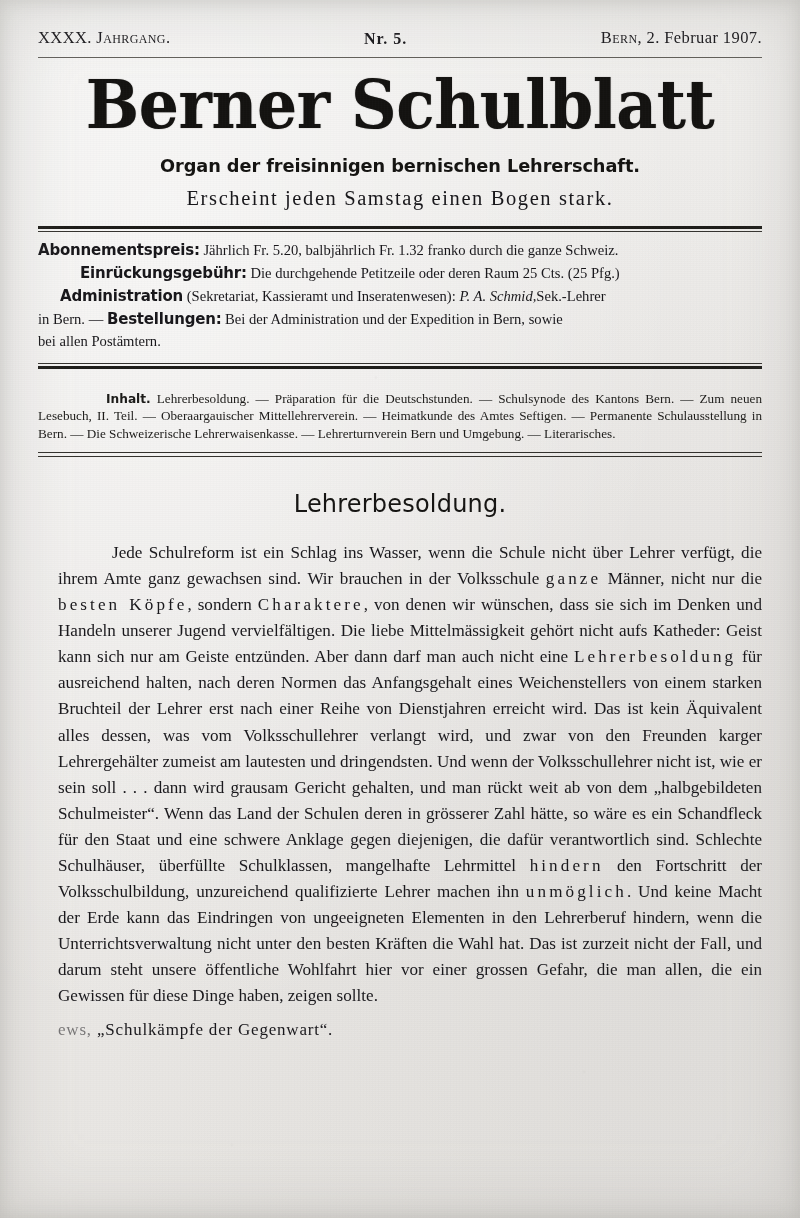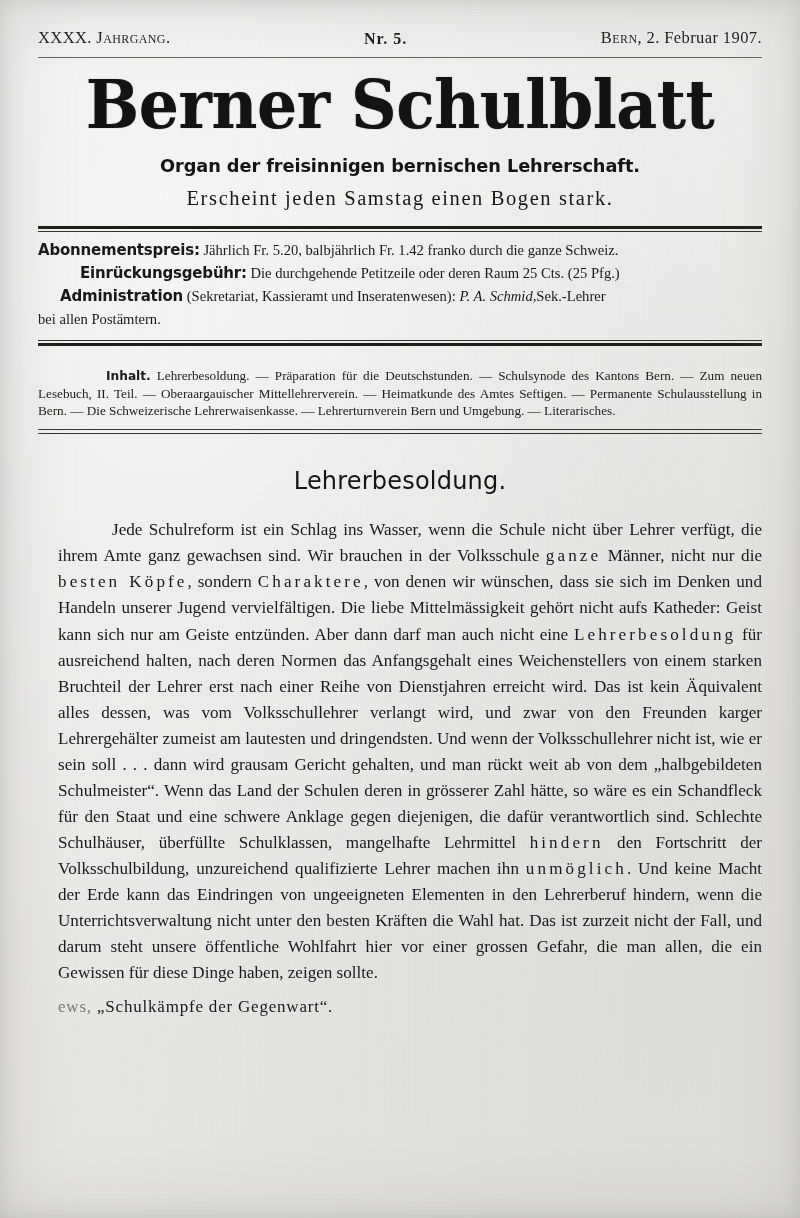--- a/index.html
+++ b/index.html
@@ -205,23 +205,24 @@
     <div class="subtitle2">Erscheint jeden Samstag einen Bogen stark.</div>
 
     <div style="margin-top:16px">
       <div class="rule-thick"></div>
       <div class="rule-gap-2"></div>
       <div class="rule-hair"></div>
     </div>
 
     <div class="subs">
       <p>
-        <span class="ln l1"><b>Abonnementspreis:</b><span> Jährlich Fr. 5.20, balbjährlich Fr. 1.42 franko durch die ganze Schweiz.</span></span>
+        <span class="ln l1"><b>Abonnementspreis:</b><span> Jährlich Fr. 5.20, balbjährlich Fr. 1.32 franko durch die ganze Schweiz.</span></span>
         <span class="ln l2"><b>Einrückungsgebühr:</b><span> Die durchgehende Petitzeile oder deren Raum 25 Cts. (25 Pfg.)</span></span>
         <span class="ln l3"><b>Administration</b><span> (Sekretariat, Kassieramt und Inseratenwesen): </span><i>P. A. Schmid,</i><span>Sek.-Lehrer</span></span>
+        <span class="ln"><span>in Bern. — </span><b>Bestellungen:</b><span> Bei der Administration und der Expedition in Bern, sowie</span></span>
         <span class="ln">bei allen Postämtern.</span>
       </p>
     </div>
 
     <div style="margin-top:10px">
       <div class="rule-hair"></div>
       <div class="rule-gap-2"></div>
       <div class="rule-thick"></div>
     </div>
 

